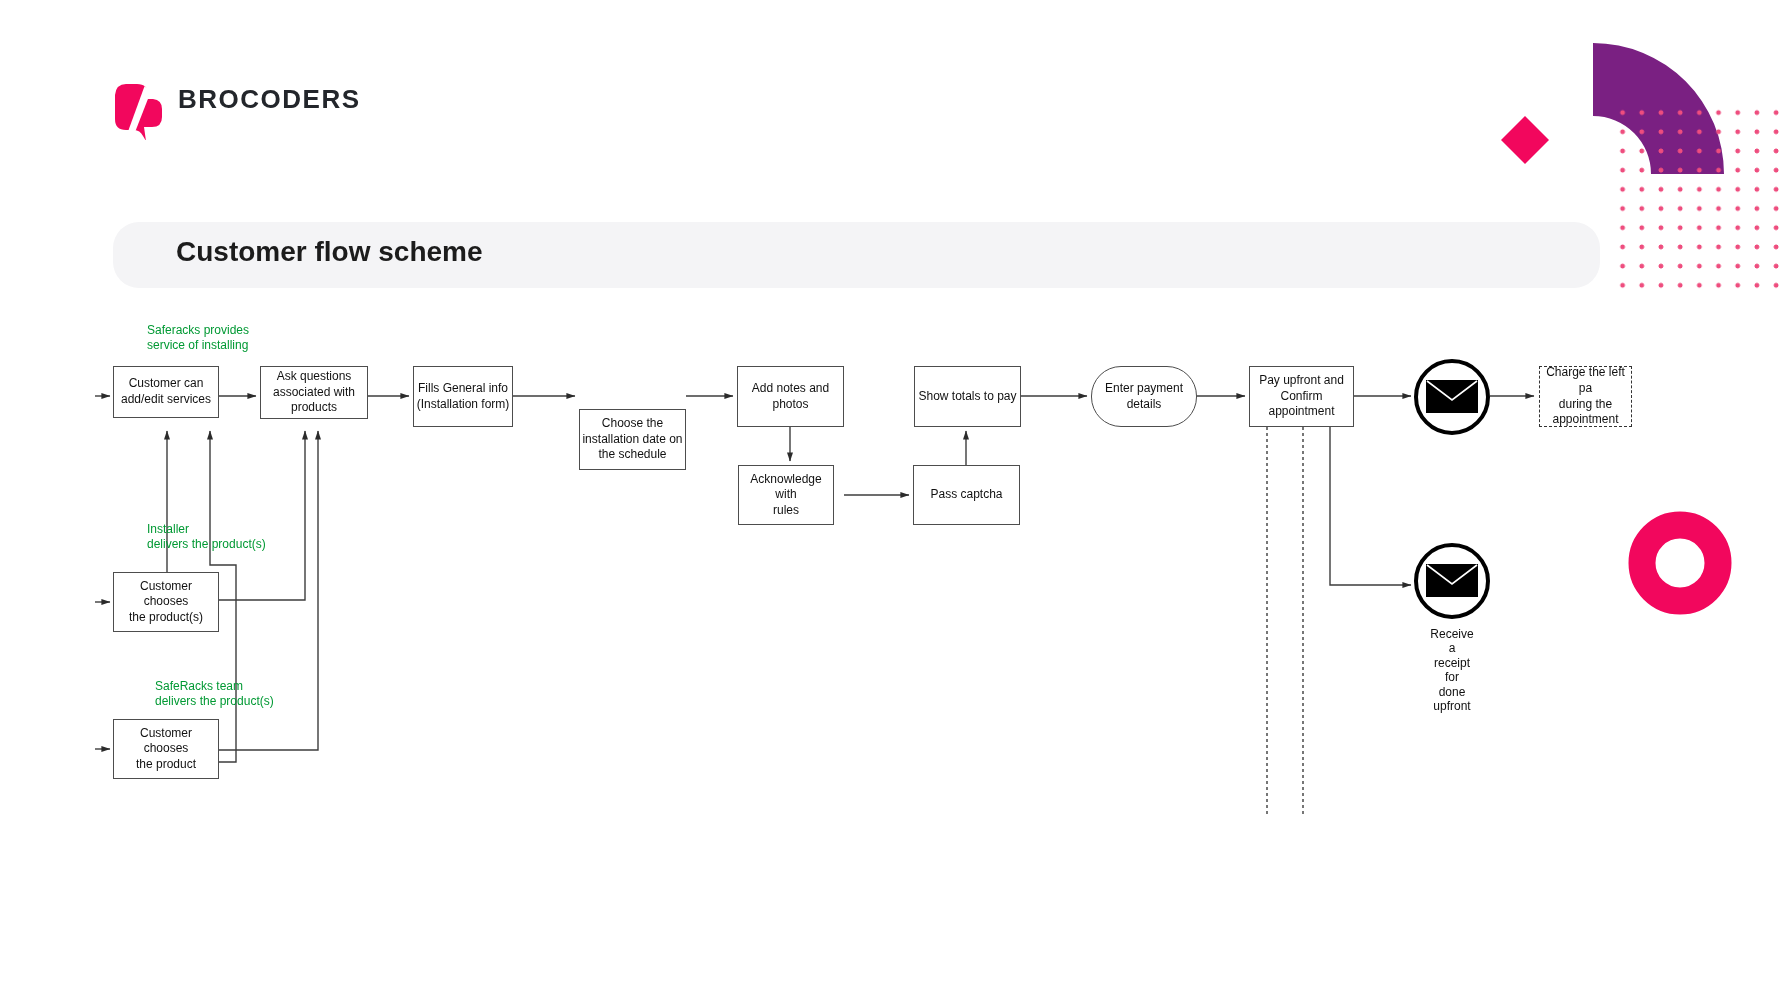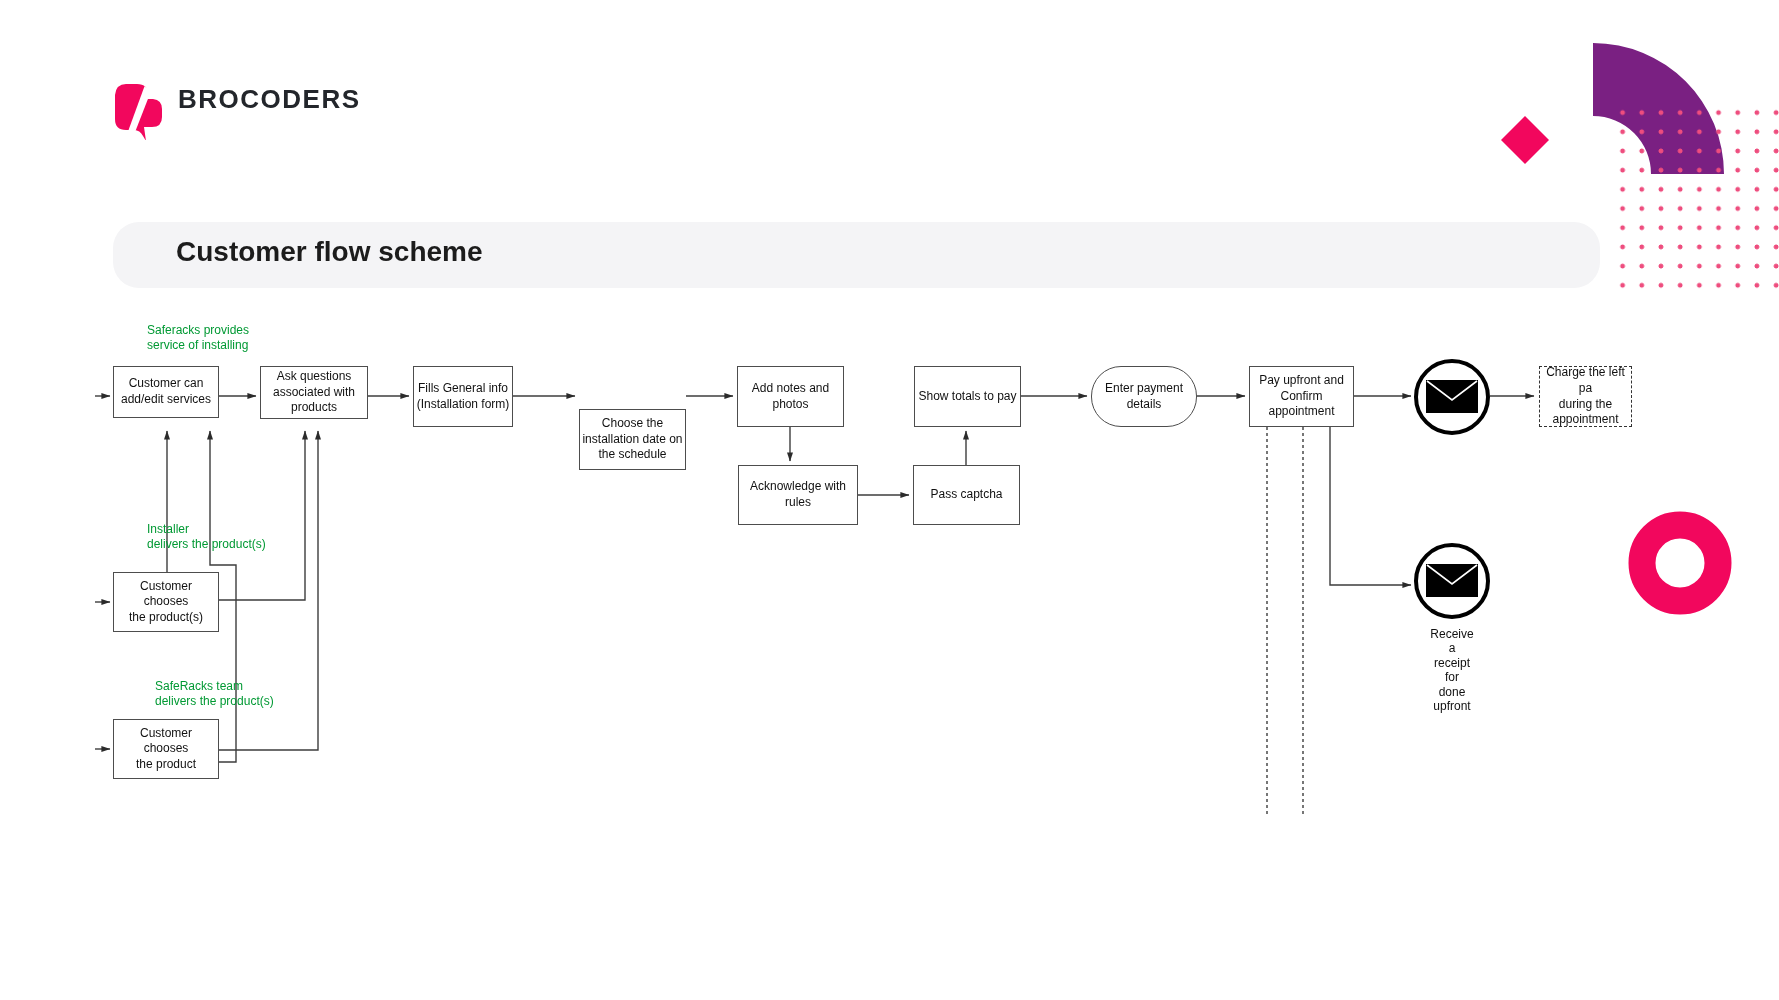--- a/index.html
+++ b/index.html
@@ -139,21 +139,21 @@
   <div class="node" style="left:579px;top:366px;width:107px;height:61px;margin-top:43px;">Choose the
 installation date on
 the schedule</div>
   <div class="node" style="left:737px;top:366px;width:107px;height:61px;">Add notes and
 photos</div>
   <div class="node" style="left:914px;top:366px;width:107px;height:61px;">Show totals to pay</div>
   <div class="node" style="left:1091px;top:366px;width:106px;height:61px;border-radius:30px;">Enter payment
 details</div>
   <div class="node" style="left:1249px;top:366px;width:105px;height:61px;">Pay upfront and
 Confirm appointment</div>
-  <div class="node" style="left:738px;top:465px;width:120px;height:60px;">Acknowledge with
+  <div class="node" style="left:738px;top:465px;width:96px;height:60px;">Acknowledge with
 rules</div>
   <div class="node" style="left:913px;top:465px;width:107px;height:60px;">Pass captcha</div>
   <div class="node dashed" style="left:1539px;top:366px;width:93px;height:61px;">Charge the left pa
 during the
 appointment</div>
   <div class="node" style="left:113px;top:572px;width:106px;height:60px;">Customer chooses
 the product(s)</div>
   <div class="node" style="left:113px;top:719px;width:106px;height:60px;">Customer chooses
 the product</div>
 

